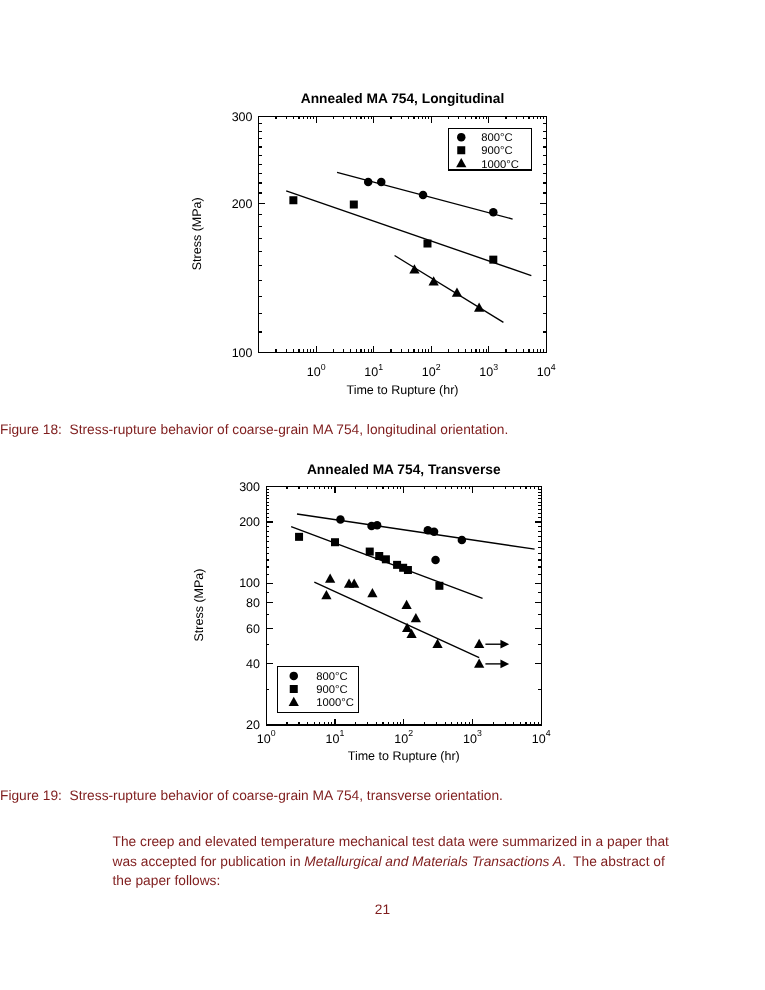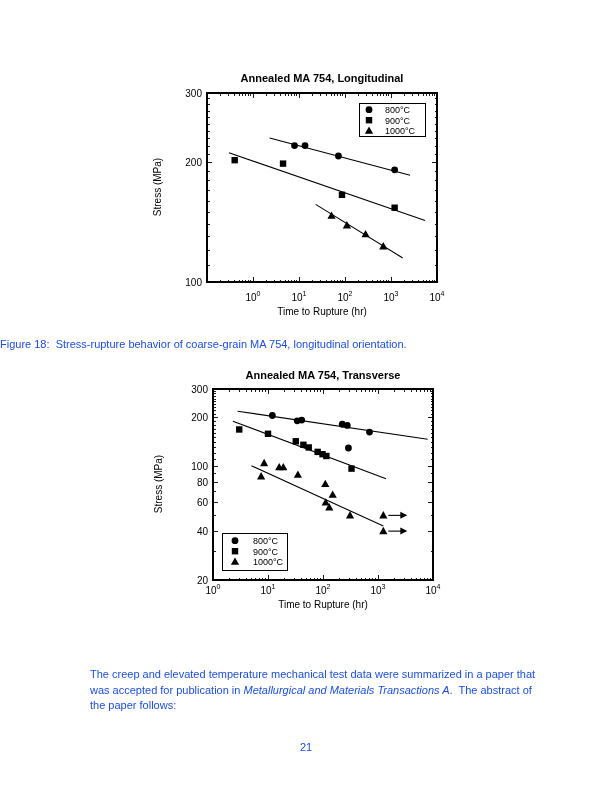--- a/index.html
+++ b/index.html
@@ -1,36 +1,36 @@
 <!DOCTYPE html>
 <html><head>
 <meta charset="utf-8">
 <style>
   html,body{margin:0;padding:0;background:#888;}
   .page{
     position:relative;width:612px;height:792px;margin:0 auto;
-    background:#ffffff;color:#1d4ed8;
+    background:#ffffff;color:#7f1d1d;
     font-family:"Liberation Sans",sans-serif;
     overflow:hidden;
   }
   svg{position:absolute;overflow:visible;}
   svg text{font-family:"Liberation Sans",sans-serif;fill:#000;}
   .chart-title{font-size:11px;font-weight:bold;}
   .axis-label{font-size:10px;}
   .caption{
     position:absolute;left:0;width:612px;text-align:left;
     font-size:11px;white-space:pre;
   }
   .body-text{
     position:absolute;left:90px;top:667px;width:452px;margin:0;
     font-size:11px;line-height:15.5px;white-space:pre-wrap;
   }
   .body-text i{margin-top:32px;}
   .page-number{
-    position:absolute;left:0;top:741px;width:612px;text-align:center;
+    position:absolute;left:0;top:722px;width:612px;text-align:center;
     font-size:11px;
   }
 </style>
 </head>
 <body>
 
 <div class="page">
 
   <svg width="320" height="260" style="left:140px;top:66px">
     <text class="chart-title" x="182" y="16" text-anchor="middle">Annealed MA 754, Longitudinal</text>
@@ -389,18 +389,19 @@
       <polygon points="260.33005071544306,164.61201726132524 267.33005071544306,168.11201726132524 260.33005071544306,171.61201726132524" fill="#000"></polygon>
       <rect x="82" y="170" width="65" height="37" fill="#fff" stroke="#000" stroke-width="1" shape-rendering="crispEdges"></rect>
       <circle cx="95" cy="177.7" r="3.4" fill="#000"></circle>
       <text x="113" y="181" font-size="9">800°C</text>
       <rect x="91.8" y="185" width="6.4" height="6.4" fill="#000"></rect>
       <text x="113" y="191.5" font-size="9">900°C</text>
       <polygon points="95,194.39999999999998 90.9,201.79999999999998 99.1,201.79999999999998" fill="#000"></polygon>
       <text x="113" y="202" font-size="9">1000°C</text>
     </svg>
 
+  <div class="caption" style="top:631px">Figure 19:  Stress-rupture behavior of coarse-grain MA 754, transverse orientation.</div>
 
   <p class="body-text"><span>The creep and elevated temperature mechanical test data were summarized in a paper that was accepted for publication in </span><i>Metallurgical and Materials Transactions A</i><span>.  The abstract of the paper follows:</span></p>
 
   <div class="page-number">21</div>
 
 </div>
 
 </body></html>

